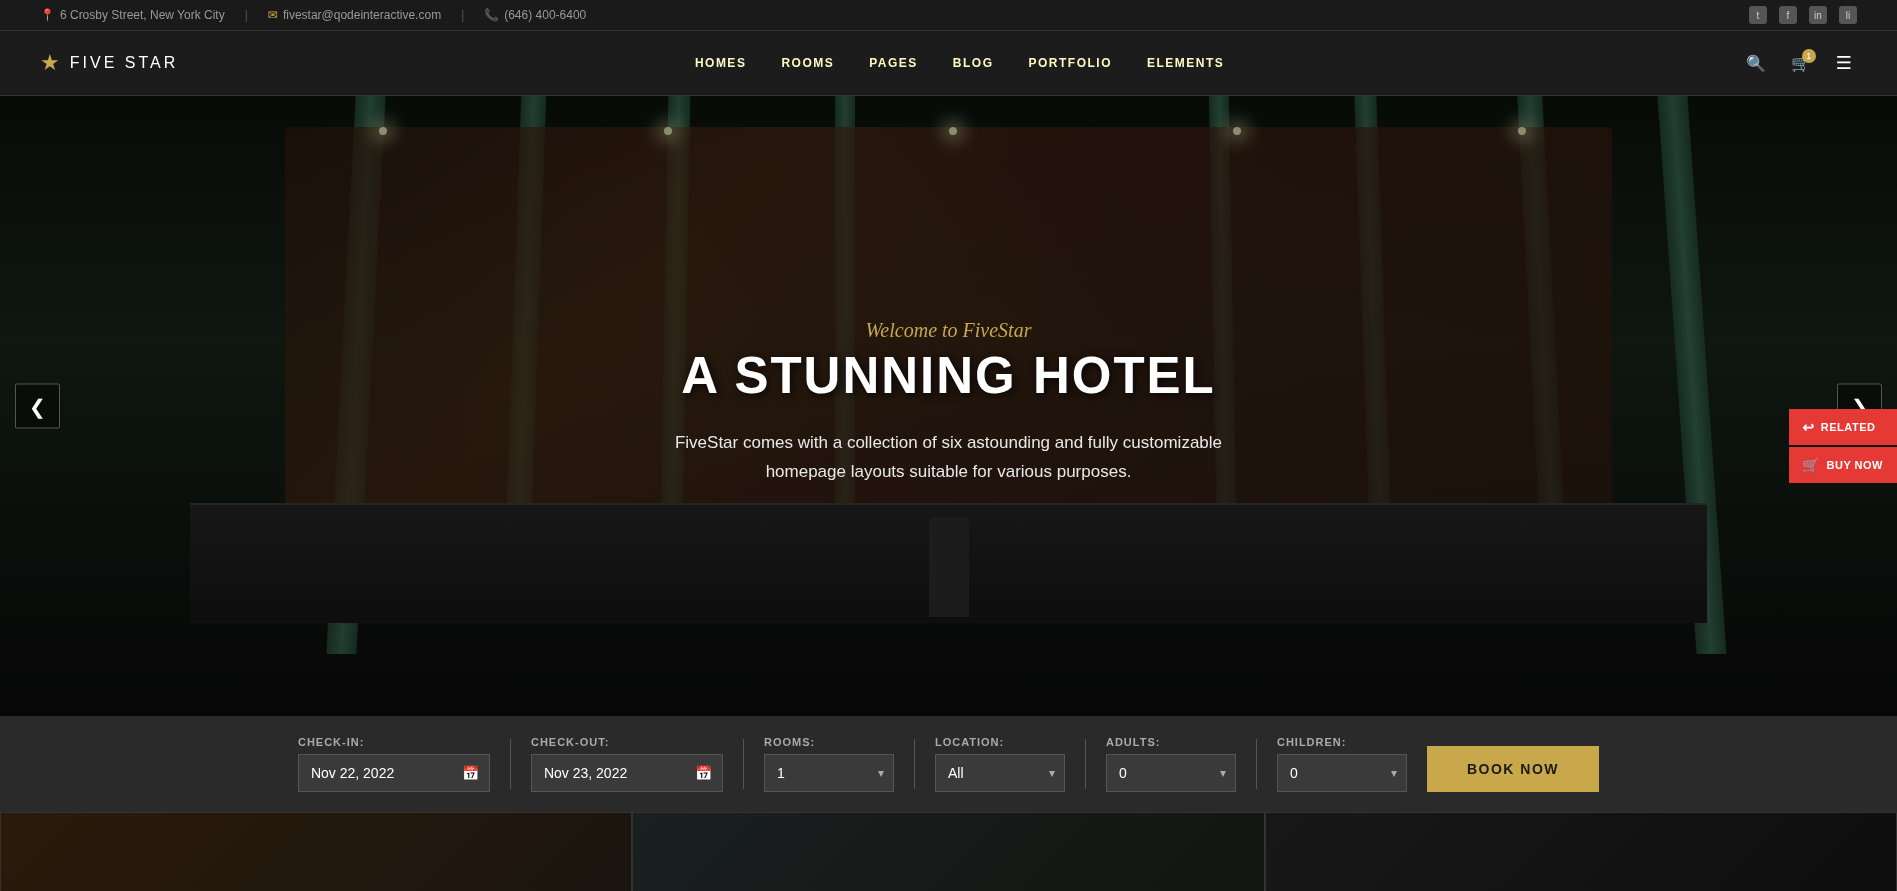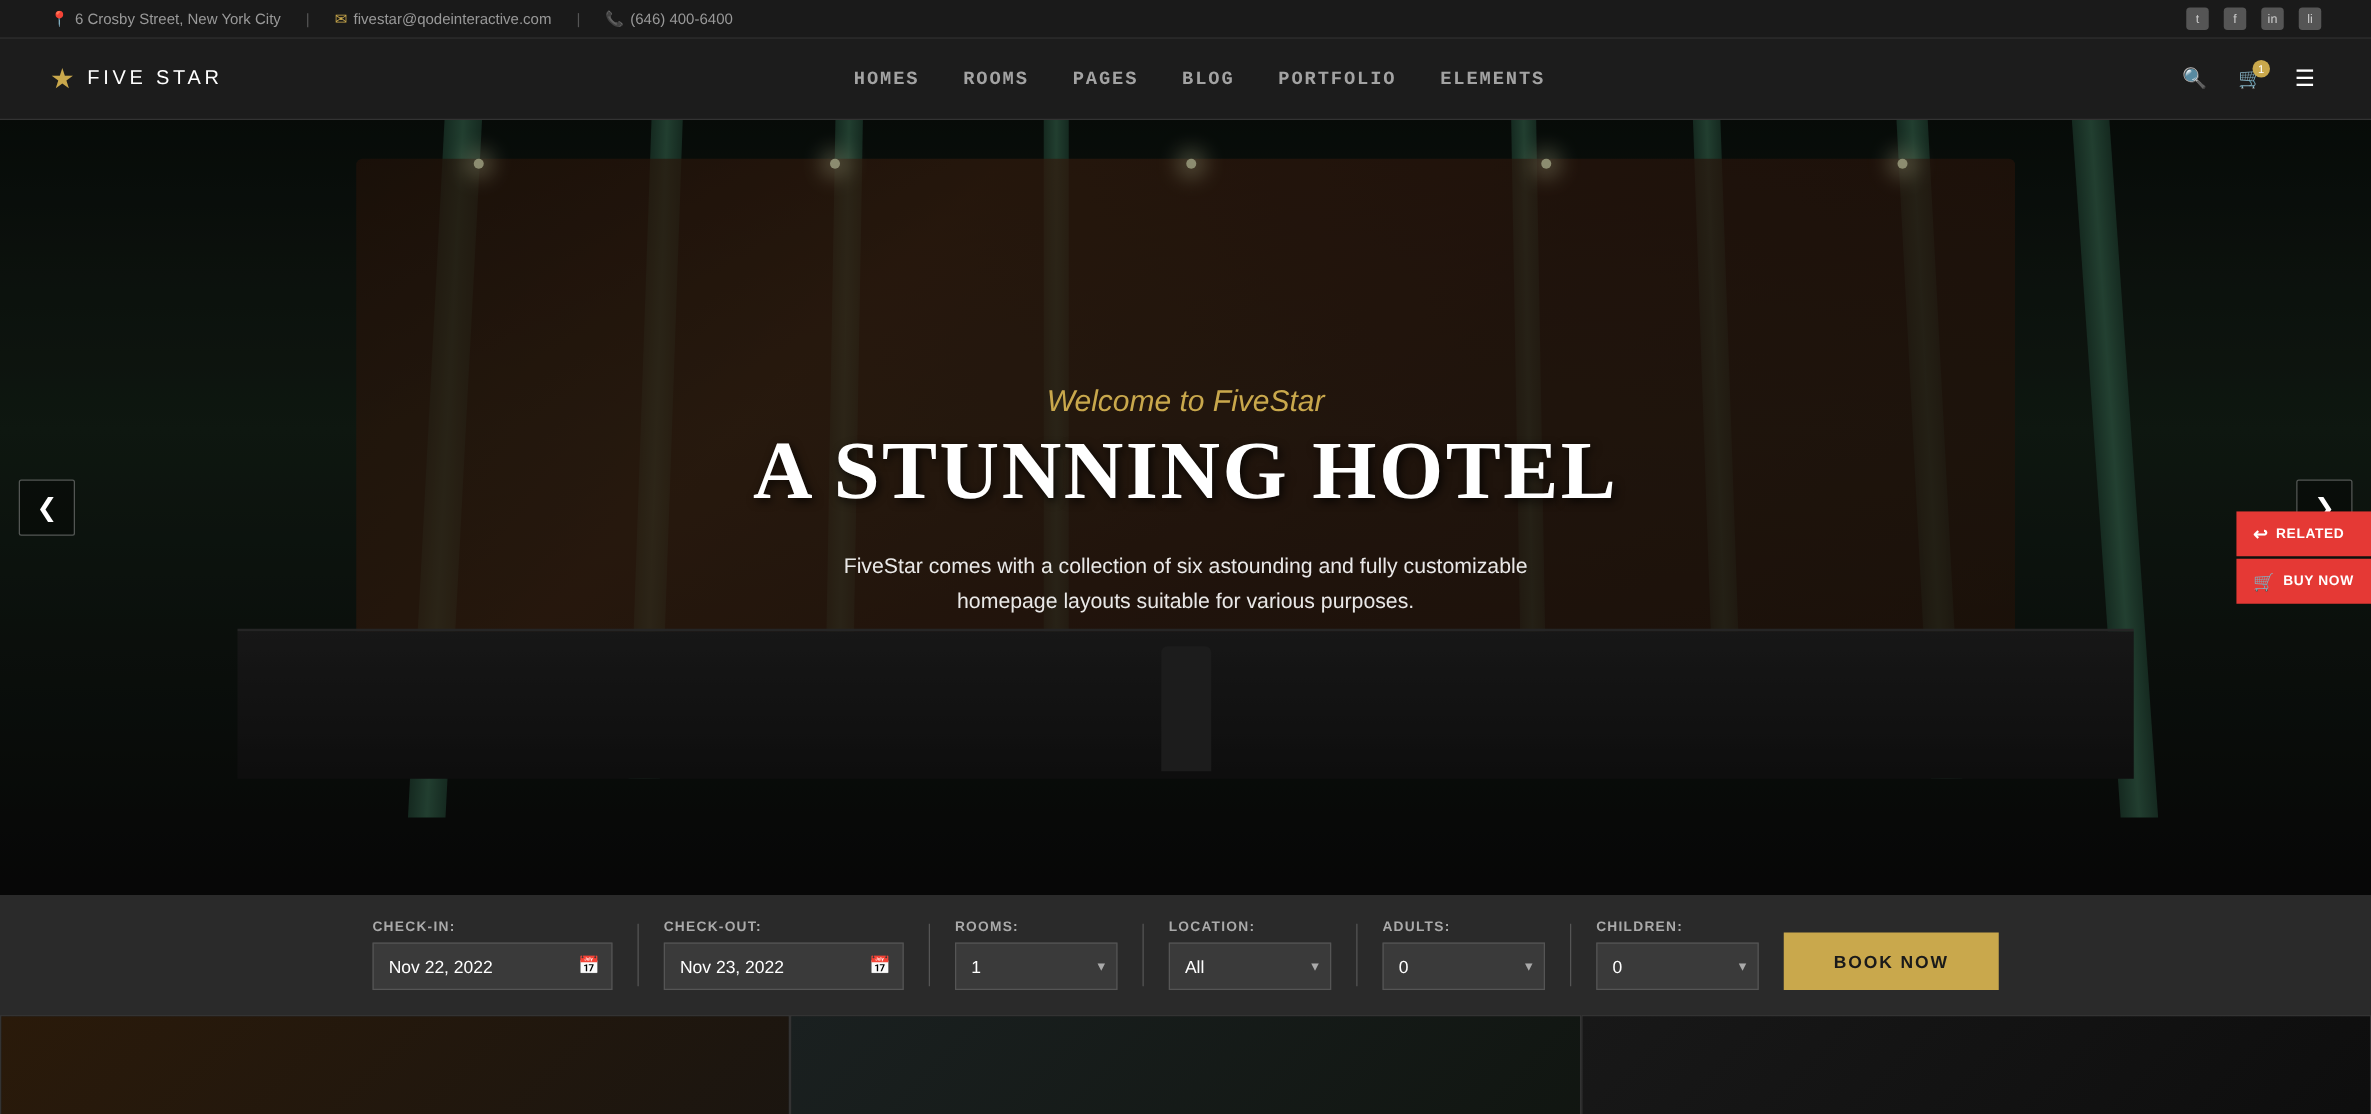--- a/index.html
+++ b/index.html
@@ -48,24 +48,24 @@
     .logo-text {
       color: #ffffff;
       font-family: Arial, sans-serif;
       font-size: 16px;
       font-weight: 400;
       letter-spacing: 3px;
       text-transform: uppercase;
     }
     .nav-links { display: flex; gap: 35px; align-items: center; }
     .nav-link {
-      color: #a3a3a3;
+      color: #fef9c3;
       text-decoration: none;
-      font-family: Liberation Mono, monospace;
-      font-size: 15px;
+      font-family: Liberation Sans, sans-serif;
+      font-size: 12px;
       font-weight: 600;
       letter-spacing: 1.5px;
       text-transform: uppercase;
       cursor: pointer;
       padding: 5px 0;
     }
     .nav-icons { display: flex; gap: 15px; align-items: center; }
     .nav-icon-btn {
       background: none;
       border: none;
@@ -160,29 +160,29 @@
       position: absolute;
       top: 50%;
       left: 50%;
       transform: translate(-50%, -52%);
       text-align: center;
       width: 800px;
     }
     .hero-subtitle {
       color: #c9a84c;
       font-style: italic;
-      font-size: 24px;
+      font-size: 20px;
       margin-bottom: 6px;
-      font-family: Liberation Sans, sans-serif;
+      font-family: Liberation Serif, serif;
     }
     .hero-title {
       color: #ffffff;
-      font-size: 66px;
+      font-size: 51px;
       font-weight: 700;
-      font-family: Liberation Serif, serif;
+      font-family: Liberation Sans, sans-serif;
       letter-spacing: 2px;
       line-height: 1.1;
       margin-bottom: 25px;
       text-shadow: 2px 2px 8px rgba(0,0,0,0.8);
     }
     .hero-description {
       color: #ffffff;
       font-size: 17px;
       line-height: 1.7;
       font-family: Arial, sans-serif;

